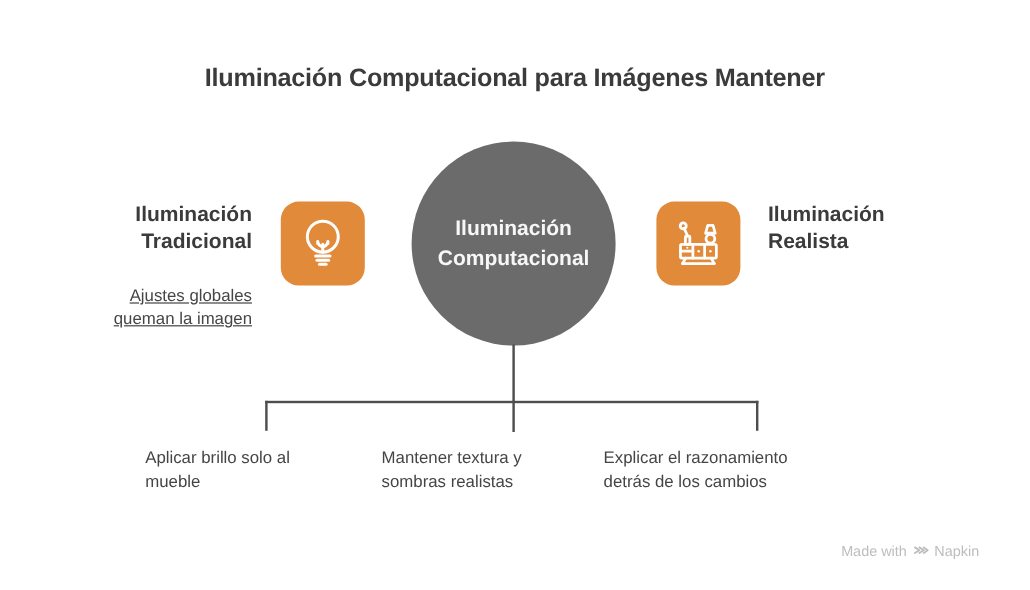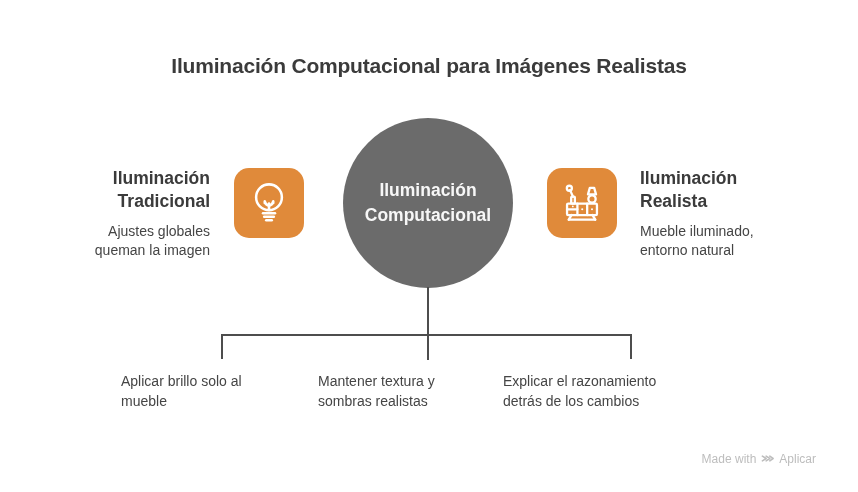--- a/index.html
+++ b/index.html
@@ -66,25 +66,26 @@
   .side-text.left  { right: 648px; text-align: right; }
   .side-text.right { left: 640px;  text-align: left; }
   .side-heading {
     font-size: 17.5px;
     font-weight: 700;
     line-height: 23px;
     color: var(--c-heading, #3b3b3b);
     white-space: pre-line;
   }
   .side-desc {
-    margin-top: 9px;
+    margin-top: 24px;
     font-size: 14px;
     line-height: 19px;
     color: var(--c-body, #454545);
     white-space: pre-line;
+    text-decoration: underline;
   }
 
   .cline { position: absolute; background: var(--c-line, #4d4d4d); }
   .v-main  { left: 427px; top: 287px; width: 2px; height: 48px; }
   .h-bar   { left: 221px; top: 334px; width: 411px; height: 2px; }
   .stub-l  { left: 221px; top: 334px; width: 2px; height: 25px; }
   .stub-m  { left: 427px; top: 334px; width: 2px; height: 26px; }
   .stub-r  { left: 630px; top: 334px; width: 2px; height: 25px; }
 
   .branch-label {
@@ -109,21 +110,21 @@
     color: var(--c-watermark, #bdbdbd);
     cursor: pointer;
   }
   .watermark svg { display: block; }
 </style>
 </head>
 <body>
 
 <div class="canvas">
 
-  <div class="title">Iluminación Computacional para Imágenes Realistas</div>
+  <div class="title">Iluminación Computacional para Imágenes Mantener</div>
 
   <div class="side-text left">
     <div class="side-heading">Iluminación
 Tradicional</div>
     <div class="side-desc">Ajustes globales
 queman la imagen</div>
   </div>
 
   <div class="icon-card left">
     <span>
@@ -164,22 +165,20 @@
 
         <path d="M25.2 12.5 L26.8 6.8 L30.6 6.8 L32.2 12.5 Z"></path>
         <circle cx="28.7" cy="16.5" r="3.2"></circle>
       </svg>
     </span>
   </div>
 
   <div class="side-text right">
     <div class="side-heading">Iluminación
 Realista</div>
-    <div class="side-desc">Mueble iluminado,
-entorno natural</div>
   </div>
 
   <div class="cline v-main"></div>
   <div class="cline h-bar"></div>
   <div class="cline stub-l"></div>
   <div class="cline stub-m"></div>
   <div class="cline stub-r"></div>
 
   <div class="branch-label branch-1">Aplicar brillo solo al
 mueble</div>
@@ -190,16 +189,16 @@
 
   <div class="watermark">
     <span>Made with</span>
     <span>
       <svg width="13" height="13" viewBox="0 0 14 14" fill="none" stroke="#bdbdbd" stroke-width="1.7" stroke-linecap="round" stroke-linejoin="round">
         <path d="M1.5 4.5 L5.5 7 L1.5 9.5"></path>
         <path d="M5.5 4.5 L9.5 7 L5.5 9.5"></path>
         <path d="M9.5 4.5 L13 7 L9.5 9.5"></path>
       </svg>
     </span>
-    <span>Aplicar</span>
+    <span>Napkin</span>
   </div>
 
 </div>
 
 </body></html>

